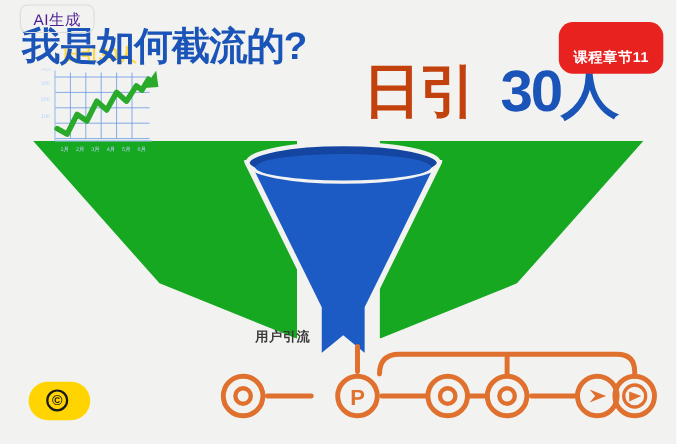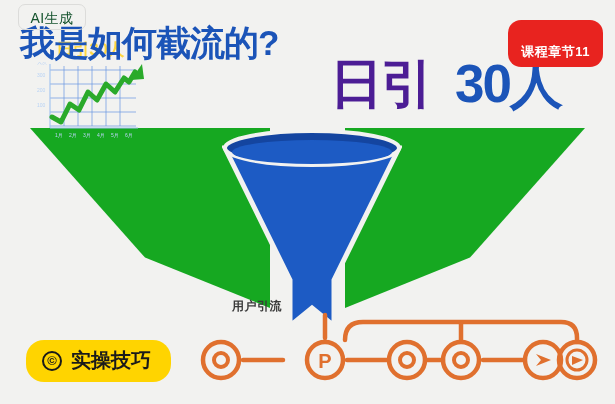--- a/index.html
+++ b/index.html
@@ -20,21 +20,21 @@
 
   
   .watermark {
     position: absolute;
     left: 18px;
     top: 4px;
     width: 68px;
     height: 26px;
     border: 1px solid #dcdcda;
     border-radius: 7px;
-    color: #14532d;
+    color: #4c1d95;
     font-size: 14px;
     line-height: 26px;
     text-align: center;
     letter-spacing: 0.5px;
     z-index: 40;
     box-sizing: border-box;
   }
 
   
   .chapter-badge {
@@ -81,21 +81,21 @@
     position: absolute;
     left: 330px;
     top: 57px;
     font-size: 53px;
     font-weight: bold;
     letter-spacing: -2px;
     white-space: nowrap;
     z-index: 25;
     line-height: 1.0;
   }
-  .hl-green { color: #4c1d95; }
+  .hl-green { color: #c2410c; }
   .hl-blue  { color: #1b54b8; margin-left: 23px; }
 
   
   .wing {
     position: absolute;
     top: 128px;
     width: 300px;
     height: 180px;
     background: #16a821;
     z-index: 5;
@@ -256,21 +256,20 @@
         <text x="79" y="75">5月</text>
         <text x="93" y="75">6月</text>
       </g>
       <polyline points="20,55 29,60 38,42 47,48 56,30 65,38 74,22 83,30 92,16 97,20 103,10" fill="none" stroke="#2aaa2a" stroke-width="5" stroke-linejoin="round" stroke-linecap="round"></polyline>
       <path d="M99 18 L110 2 L112 17 Z" fill="#2aaa2a"></path>
     </svg>
   </div>
 
   <div class="skill-pill">
     <div class="skill-c">©</div>
-    <div class="skill-text">实操技巧</div>
   </div>
 
   <div class="flow">
     <svg width="420" height="105" viewBox="0 0 420 105">
       <g stroke="#e0702e" stroke-width="4.5" fill="none" stroke-linecap="round">
 
         <line x1="130" y1="25" x2="130" y2="48"></line>
 
         <path d="M150 50 q0 -18 18 -18 L366 32 q16 0 16 16 L382 52"></path>
 

